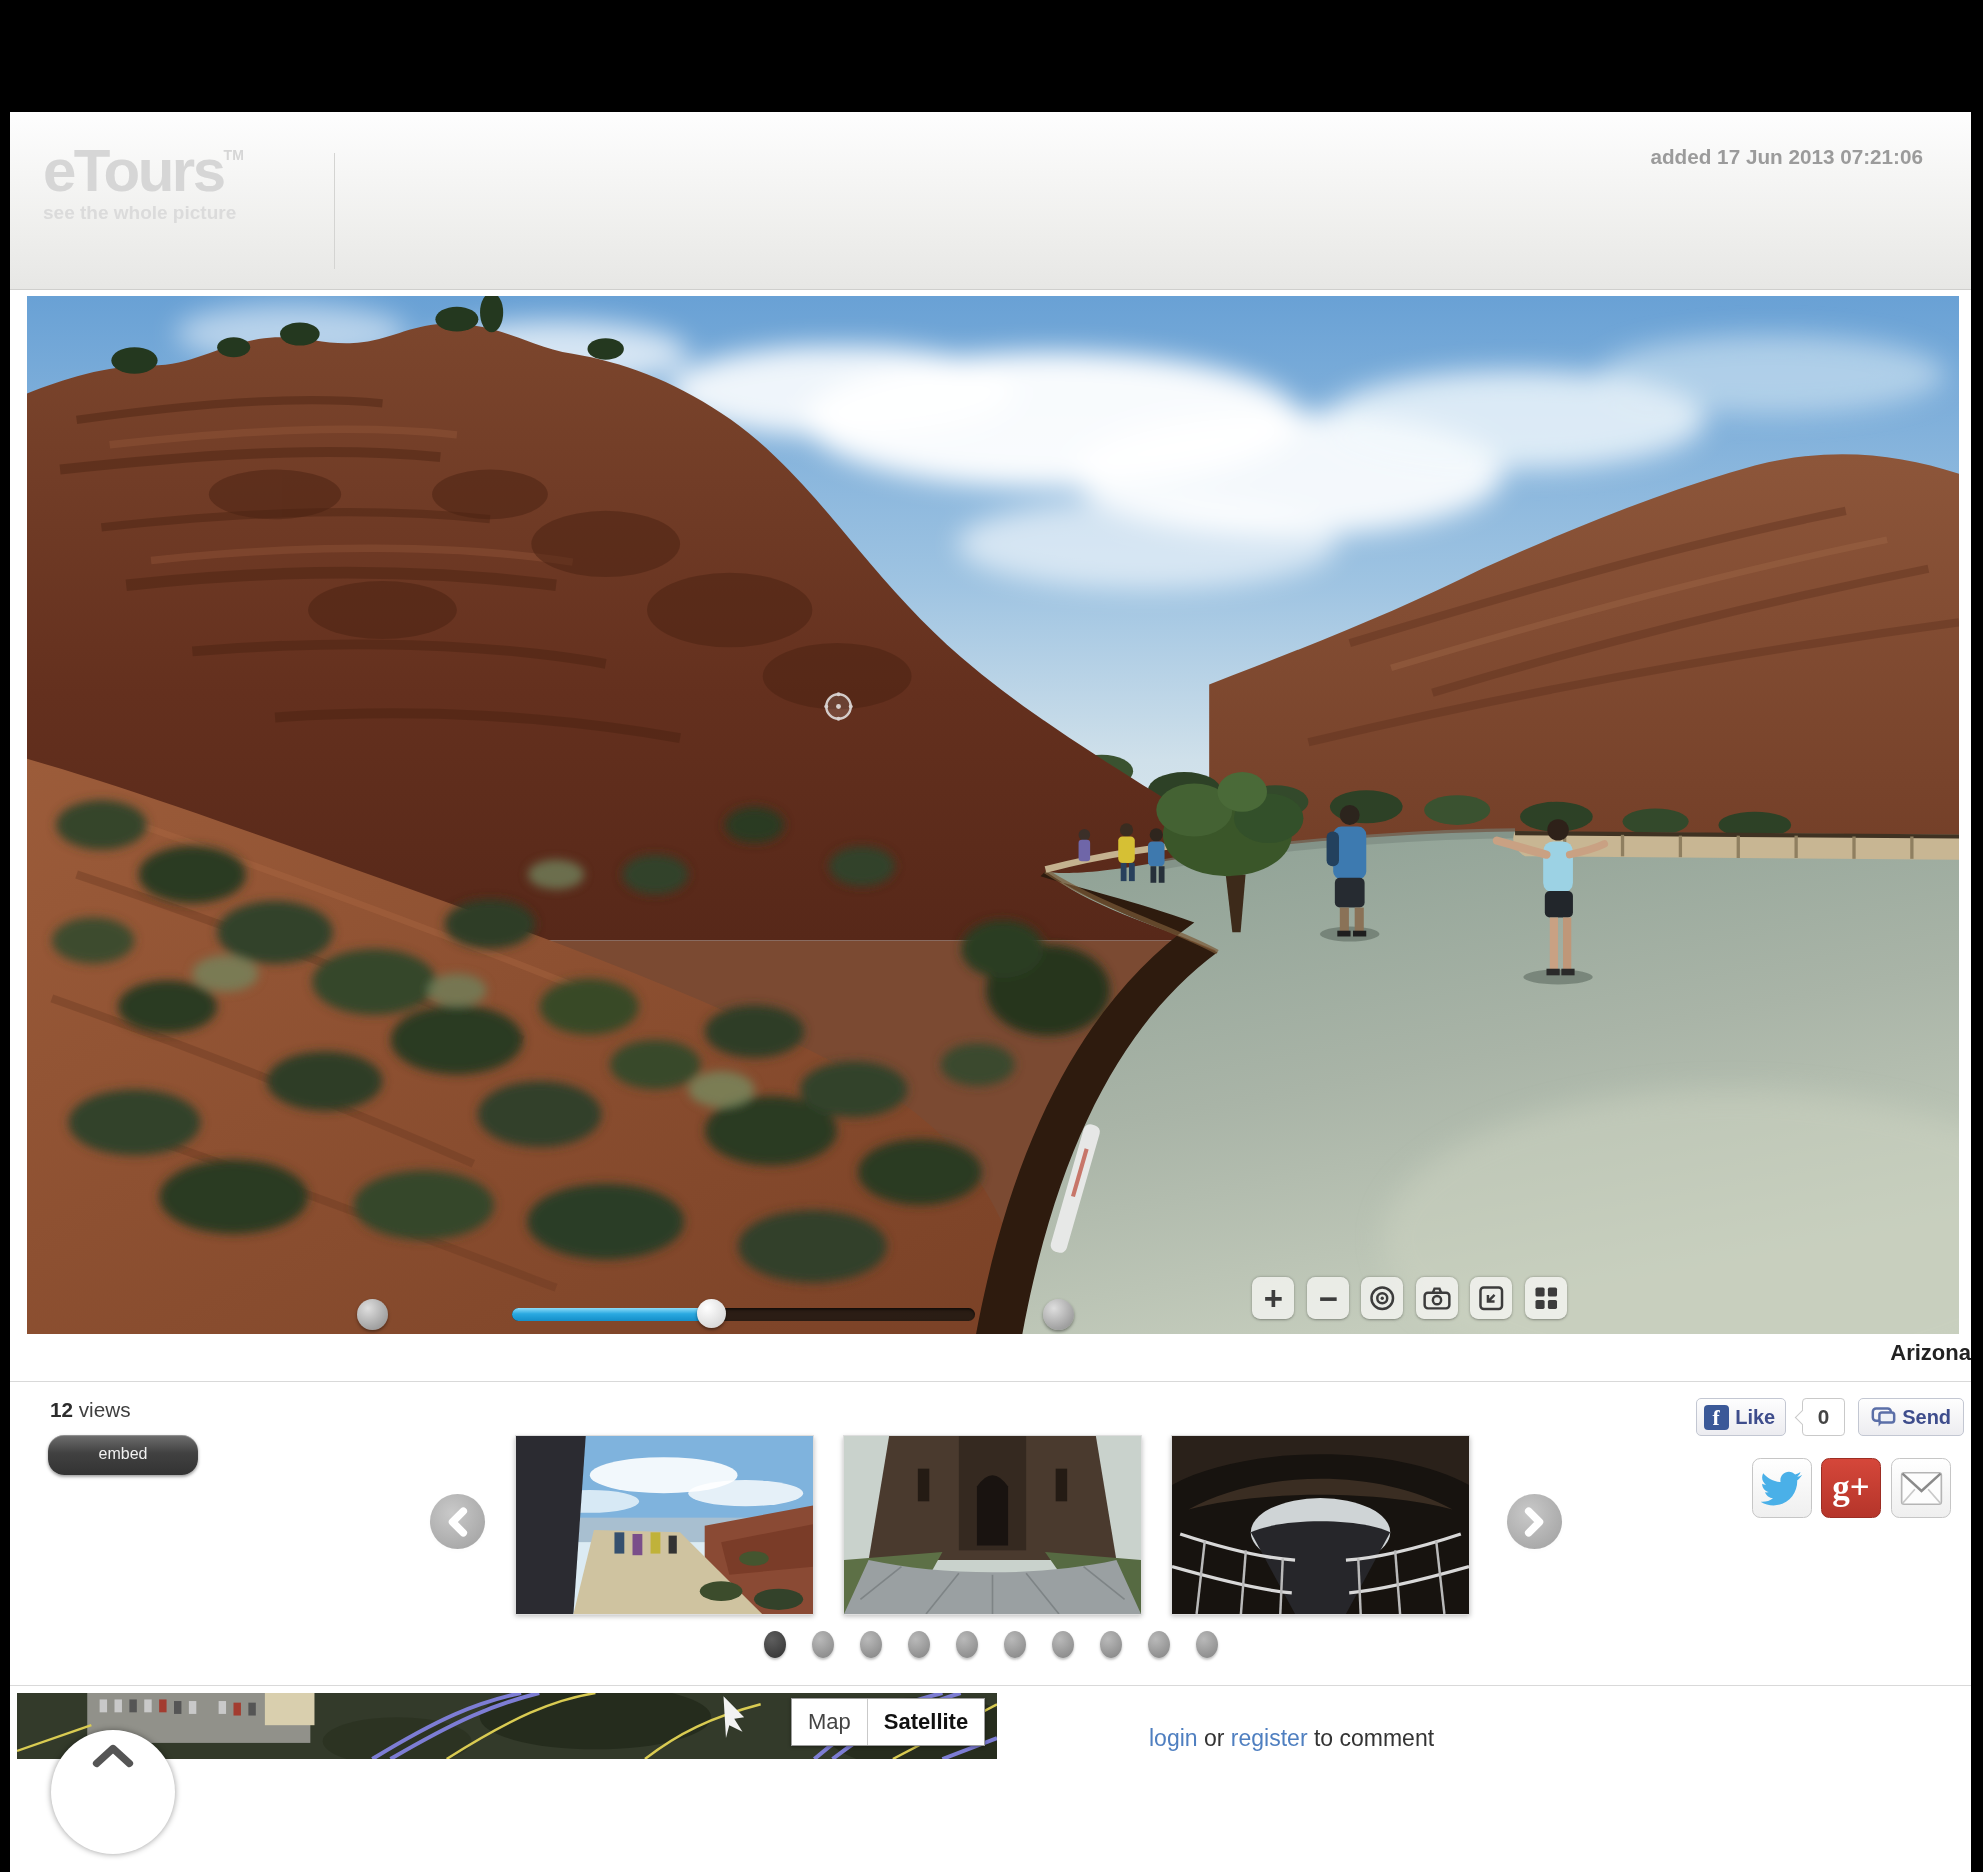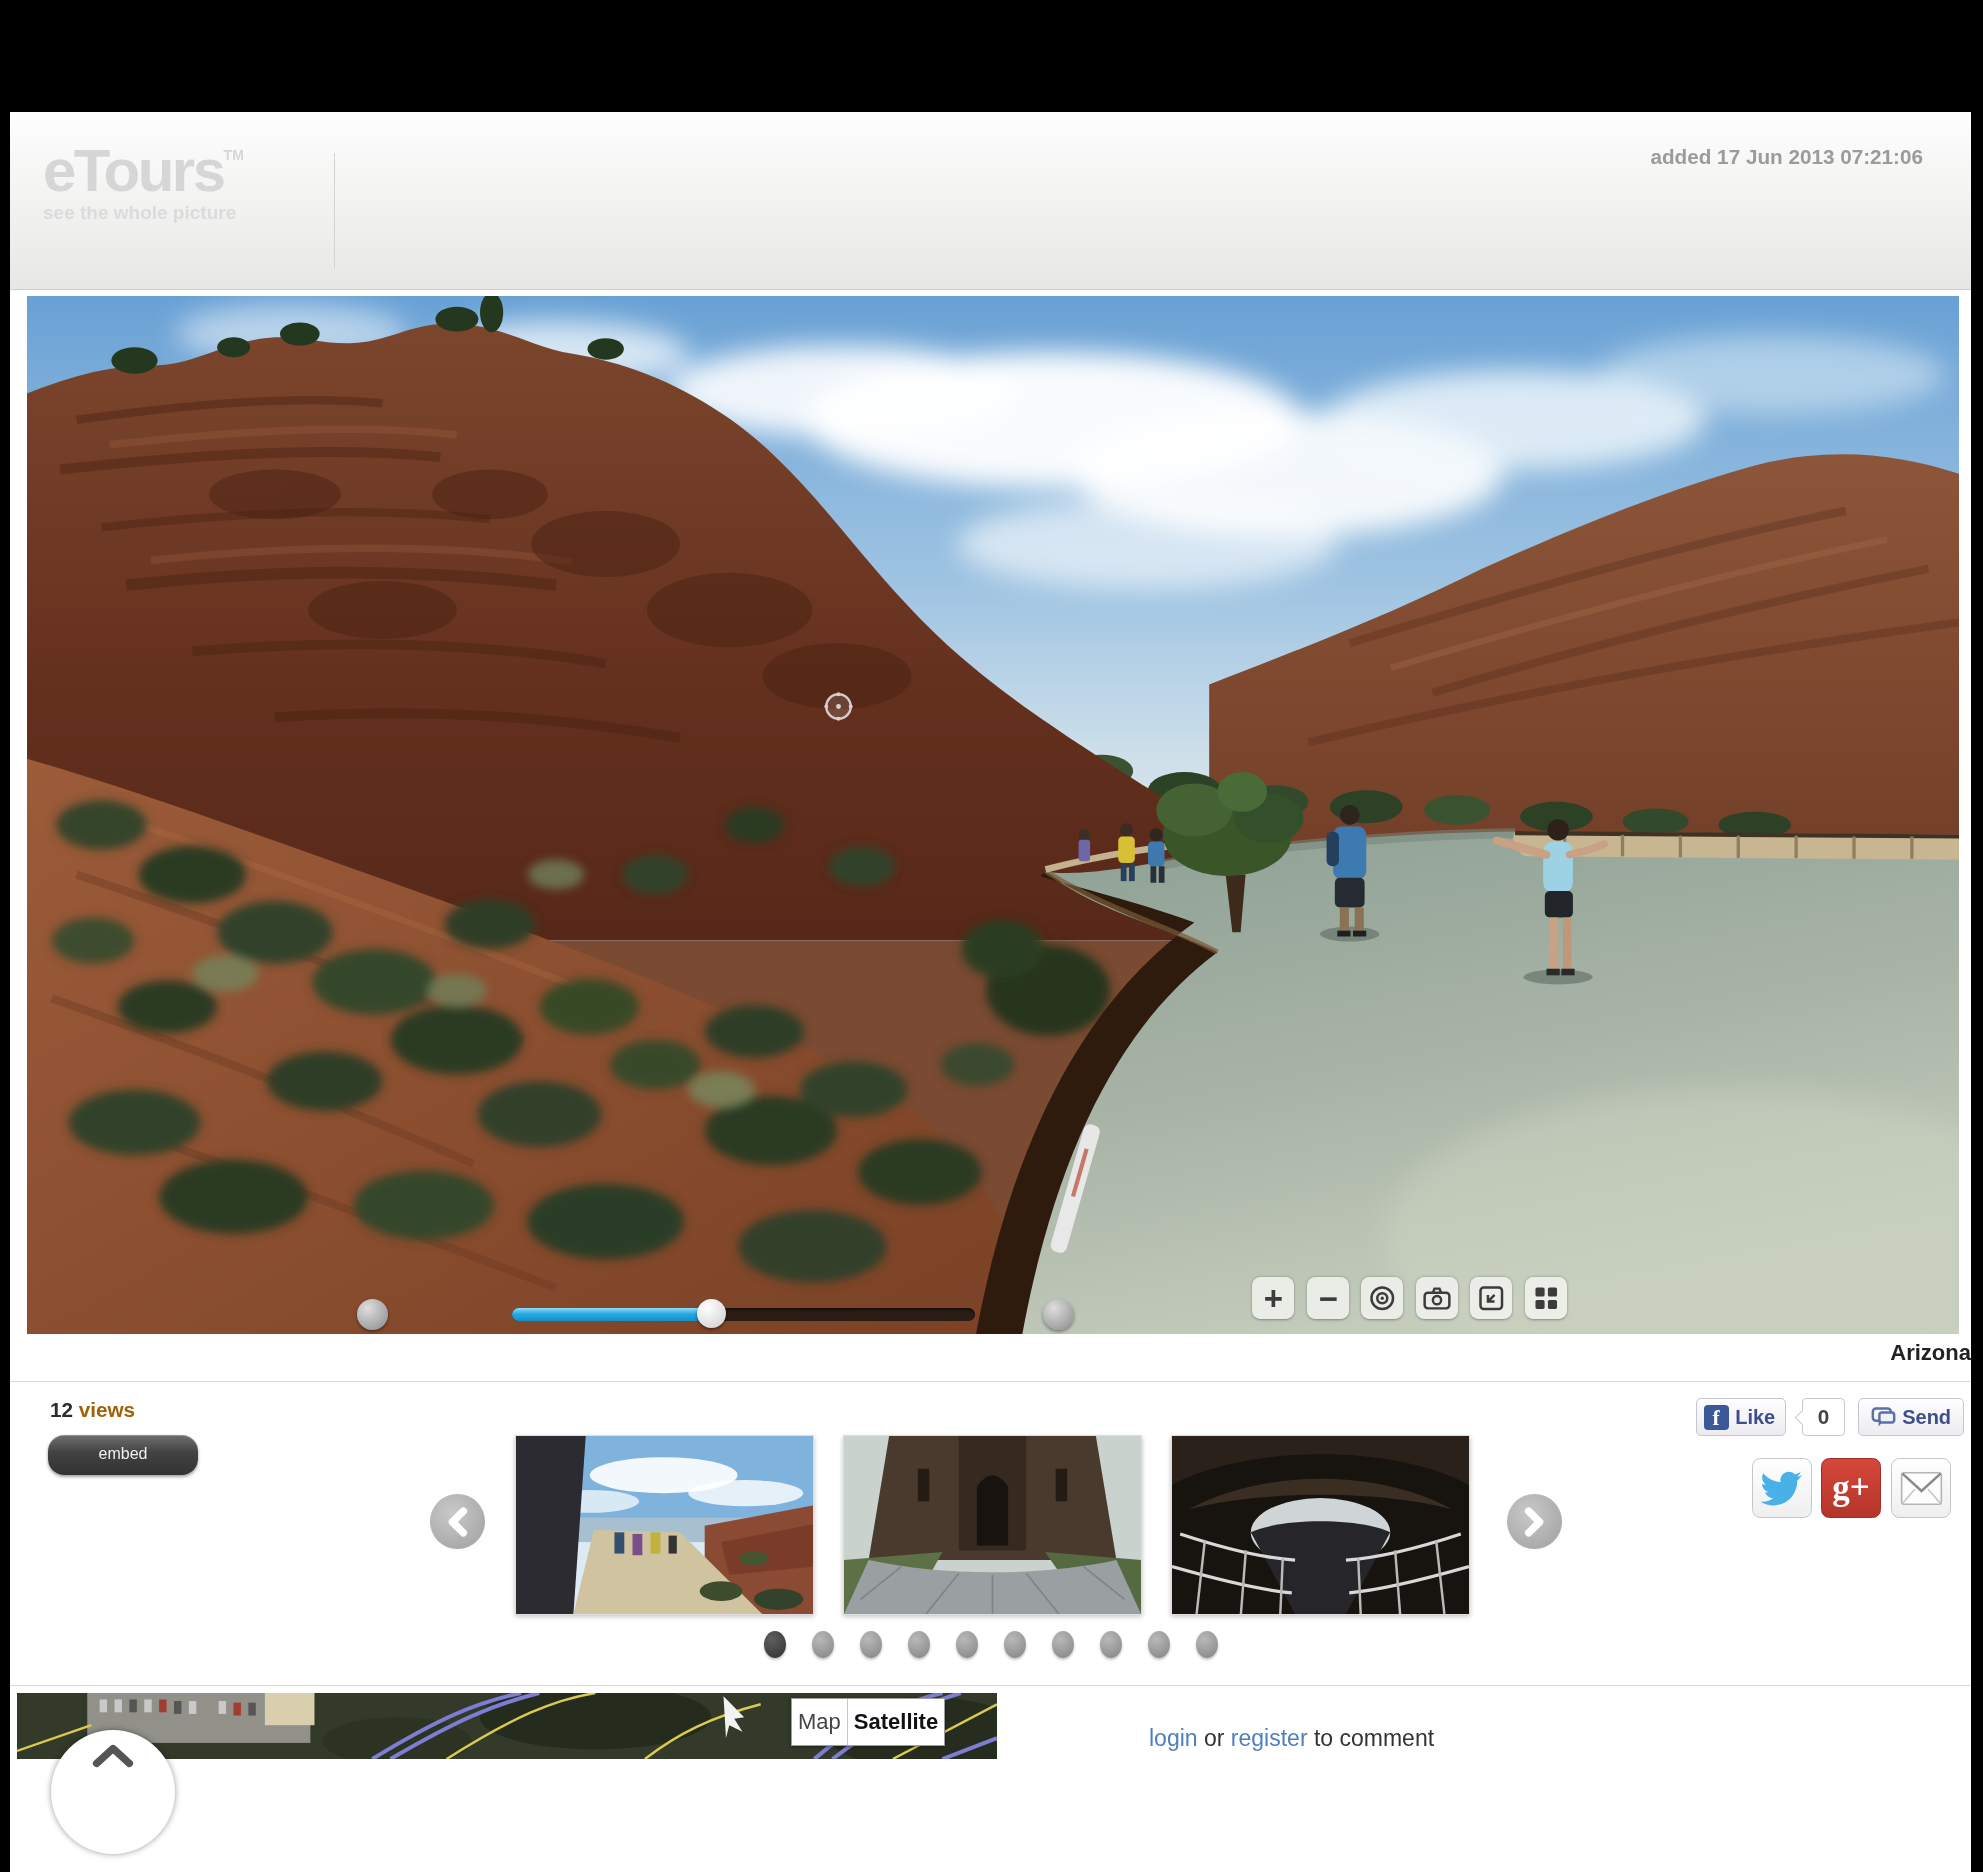--- a/index.html
+++ b/index.html
@@ -47,21 +47,21 @@
   .caption-bar { position:absolute; left:0; top:1228px; width:1961px; text-align:right; }
   .caption { font-size:22px; font-weight:bold; color:#222; }
 
   .divider { position:absolute; left:0; width:1961px; height:0.8px; background:#d9d9d9; }
   .divider.d1 { top:1269px; }
   .divider.d2 { top:1573px; }
 
   
   .views { position:absolute; left:40px; top:1286px; font-size:20.7px; color:#2c2c2c; }
   .views b { font-weight:bold; }
-  .views span.lbl { color:#a16207; font-weight:bold; }
+  .views span.lbl { color:#404040; font-weight:normal; }
   .embed-btn { position:absolute; left:38px; top:1323px; width:150px; height:40px; border-radius:16px;
                background:linear-gradient(#6e6e6e, #414141 45%, #333333);
                box-shadow:0 1.7px 3.3px rgba(0,0,0,.4), inset 0 0.8px 0.8px rgba(255,255,255,.35);
                color:#f0f0f0; font-size:16px; text-align:center; line-height:38px; }
 
   .fb-row { position:absolute; left:1686px; top:1286px; height:38px; }
   .fb-like { position:absolute; left:0; top:0; height:38px; padding:0 10px 0 6.6px; display:flex; align-items:center; gap:6.6px;
              background:linear-gradient(#fefefe, #ececf0); border:0.8px solid #c3c7d2; border-radius:5px; }
   .fb-f { width:25px; height:25px; border-radius:4.1px; background:#3b5998; color:#fff;
           font-family:"Liberation Serif", serif; font-weight:bold; font-size:21.5px;
@@ -99,21 +99,21 @@
          box-shadow:0 1.7px 2.5px rgba(0,0,0,.25); }
   .dot.active { background:radial-gradient(circle at 35% 30%, #5e5e5e, #3c3c3c 75%, #333); }
 
   
   .map-strip { position:absolute; left:6.6px; top:1581px; width:980px; height:66px; overflow:hidden; background:#2e3326; }
   .map-strip svg { display:block; width:100%; height:100%; }
   .map-expander { position:absolute; left:41px; top:1618px; width:124px; height:124px; border-radius:50%;
                   background:#fff; box-shadow:0 0 6.6px rgba(0,0,0,.4); display:flex; justify-content:center; }
   .map-toggle { position:absolute; left:781px; top:1586px; height:48px; display:flex;
                 border:0.8px solid #9e9e9e; background:#fff; box-shadow:0 0.8px 3.3px rgba(0,0,0,.4); }
-  .map-toggle .mt-btn { padding:0 6px; font-size:22px; line-height:46px; color:#444; background:#fff; }
+  .map-toggle .mt-btn { padding:0 16px; font-size:22px; line-height:46px; color:#444; background:#fff; }
   .map-toggle .mt-btn.selected { font-weight:bold; color:#111; border-left:0.8px solid #c9c9c9; }
 
   .comment-line { position:absolute; left:1139px; top:1613px; font-size:23px; color:#333; }
   .comment-line a { color:#4f7fc0; text-decoration:none; }
 </style>
 </head>
 <body>
 
 <div class="stage">
   <div class="page">

